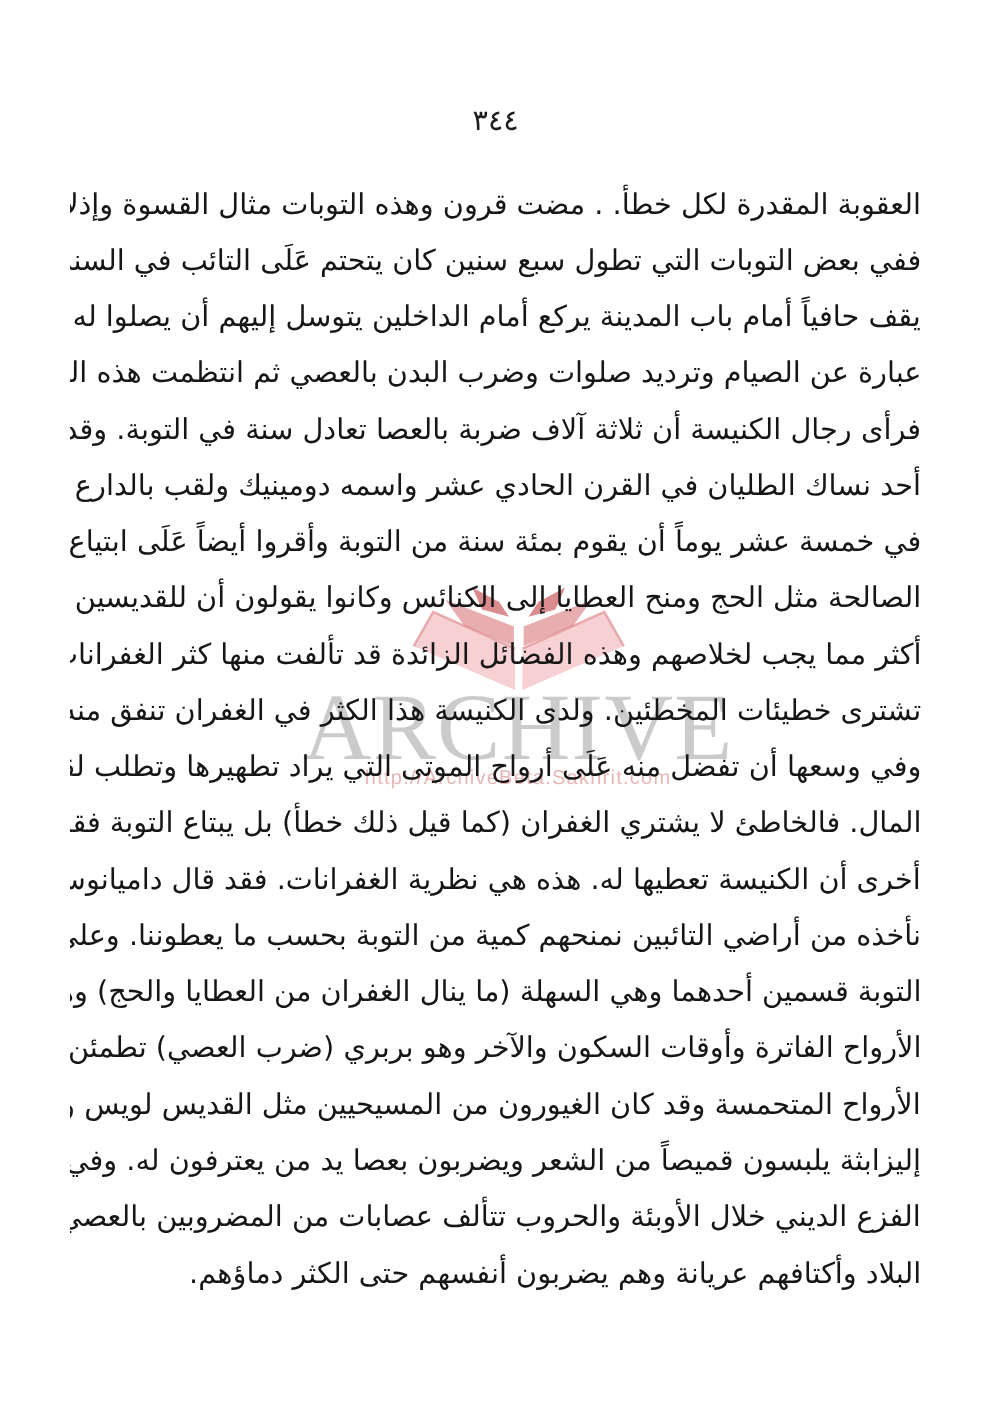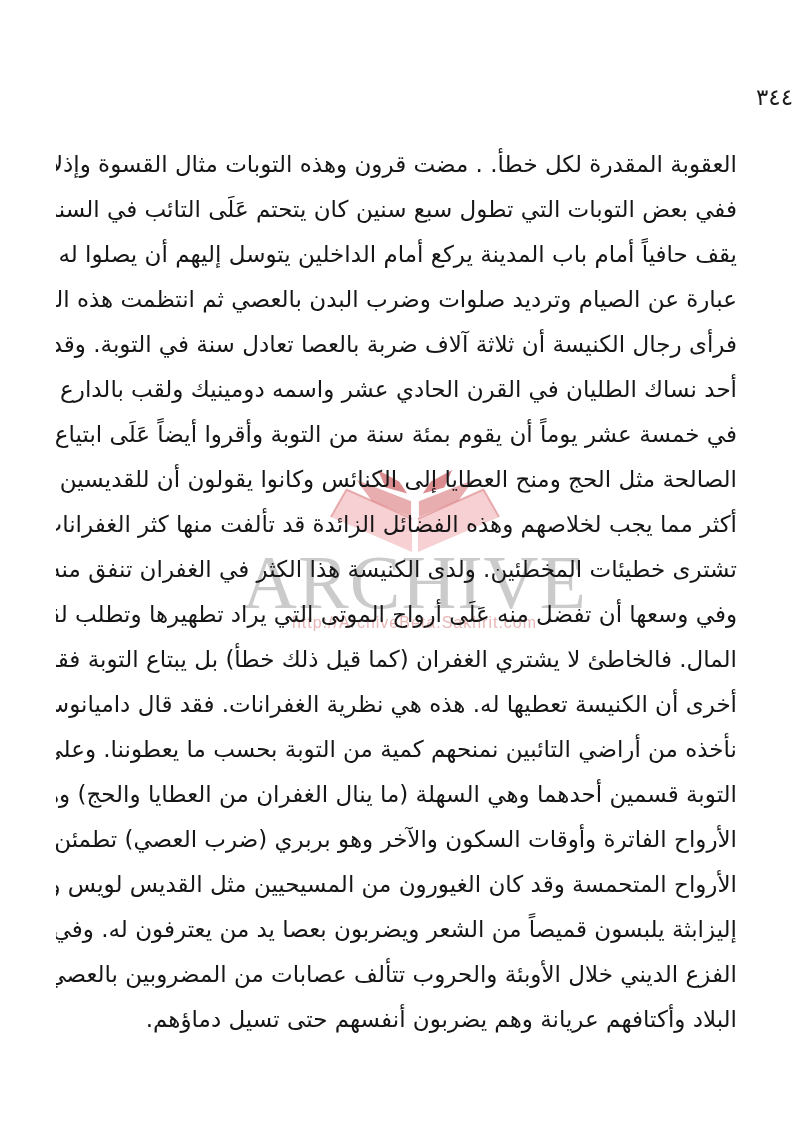--- a/index.html
+++ b/index.html
@@ -11,21 +11,21 @@
   }
   .page {
     position: relative;
     width: 793px; height: 1122px;
     background: #ffffff;
     color: #1c1c1c;
   }
   .page-number {
     position: absolute;
     top: 84px; left: 0; right: 0;
-    text-align: right;
+    text-align: center;
     font-size: 23px;
     letter-spacing: 4px;
     color: #1c1c1c;
   }
   
   .watermark {
     position: absolute;
     top: 468px; left: 0; right: 0;
     text-align: center;
     z-index: 1;
@@ -118,16 +118,16 @@
     <div class="line">تشترى خطيئات المخطئين. ولدى الكنيسة هذا الكثر في الغفران تنفق منه عَلَى المؤمنين</div>
     <div class="line">وفي وسعها أن تفضل منه عَلَى أرواح الموتى التي يراد تطهيرها وتطلب لقاء ذلك بعض</div>
     <div class="line">المال. فالخاطئ لا يشتري الغفران (كما قيل ذلك خطأ) بل يبتاع التوبة فقط وبعبارة</div>
     <div class="line">أخرى أن الكنيسة تعطيها له. هذه هي نظرية الغفرانات. فقد قال داميانوس إننا بما</div>
     <div class="line">نأخذه من أراضي التائبين نمنحهم كمية من التوبة بحسب ما يعطوننا. وعلى هذا كانت</div>
     <div class="line">التوبة قسمين أحدهما وهي السهلة (ما ينال الغفران من العطايا والحج) وهكذا يكفي</div>
     <div class="line">الأرواح الفاترة وأوقات السكون والآخر وهو بربري (ضرب العصي) تطمئن إليه</div>
     <div class="line">الأرواح المتحمسة وقد كان الغيورون من المسيحيين مثل القديس لويس والقديسة</div>
     <div class="line">إليزابثة يلبسون قميصاً من الشعر ويضربون بعصا يد من يعترفون له. وفي أوقات</div>
     <div class="line">الفزع الديني خلال الأوبئة والحروب تتألف عصابات من المضروبين بالعصي يجتازون</div>
-    <div class="line last">البلاد وأكتافهم عريانة وهم يضربون أنفسهم حتى تسيل دماؤهم.</div>
+    <div class="line last">البلاد وأكتافهم عريانة وهم يضربون أنفسهم حتى الكثر دماؤهم.</div>
   </div>
 
 </div>
 
 </body></html>

